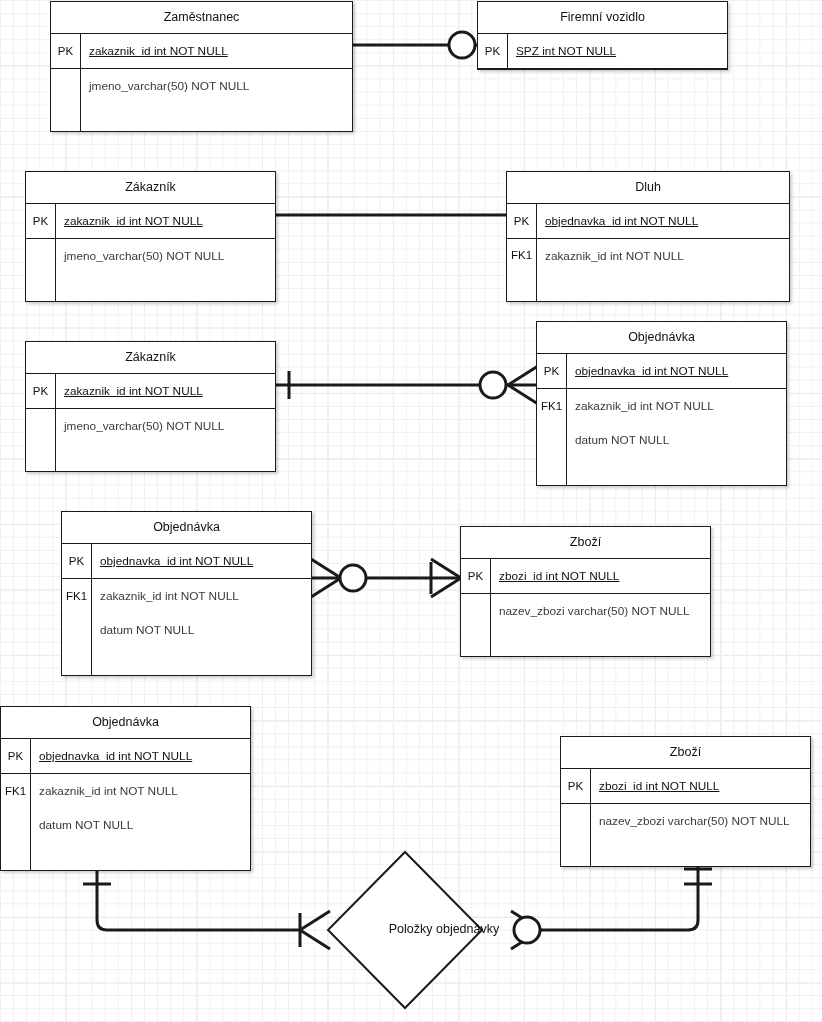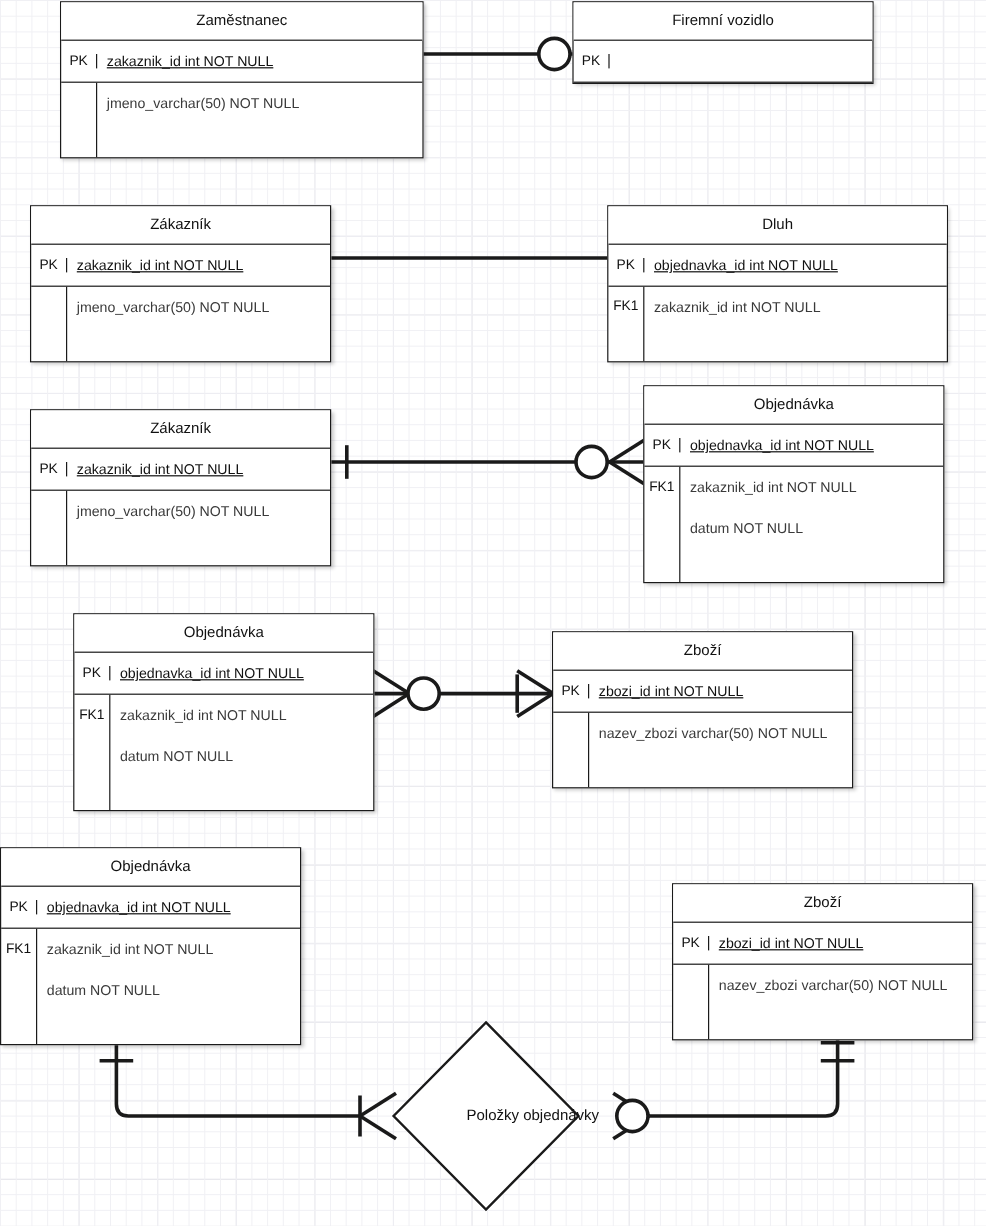--- a/index.html
+++ b/index.html
@@ -51,21 +51,20 @@
   .ent-rows {
     display: block;
   }
   .ent-row {
     display: flex;
     align-items: stretch;
     min-height: 34px;
   }
   .ent-row.sep {
     border-bottom: 1.4px solid #1a1a1a;
-    align-items: center;
   }
   .ent-row .keycell {
     width: 30px;
     flex: 0 0 30px;
     border-right: 1.4px solid #1a1a1a;
     font-size: 11.5px;
     color: #111;
     display: flex;
     align-items: center;
     justify-content: center;
@@ -206,20 +205,21 @@
         <div class="attrcell" style="align-items:flex-start; padding-top:10px;">jmeno_varchar(50) NOT NULL</div>
       </div>
     </div>
   </div>
 
   <div class="entity" style="left:477px; top:1px; width:251px;">
     <div class="ent-title">Firemní vozidlo</div>
     <div class="ent-rows">
       <div class="ent-row sep">
         <div class="keycell">PK</div>
+        <div class="attrcell pk-attr">SPZ int NOT NULL</div>
       </div>
     </div>
   </div>
 
   <div class="entity" style="left:25px; top:171px; width:251px;">
     <div class="ent-title">Zákazník</div>
     <div class="ent-rows">
       <div class="ent-row sep">
         <div class="keycell">PK</div>
         <div class="attrcell pk-attr">zakaznik_id int NOT NULL</div>

